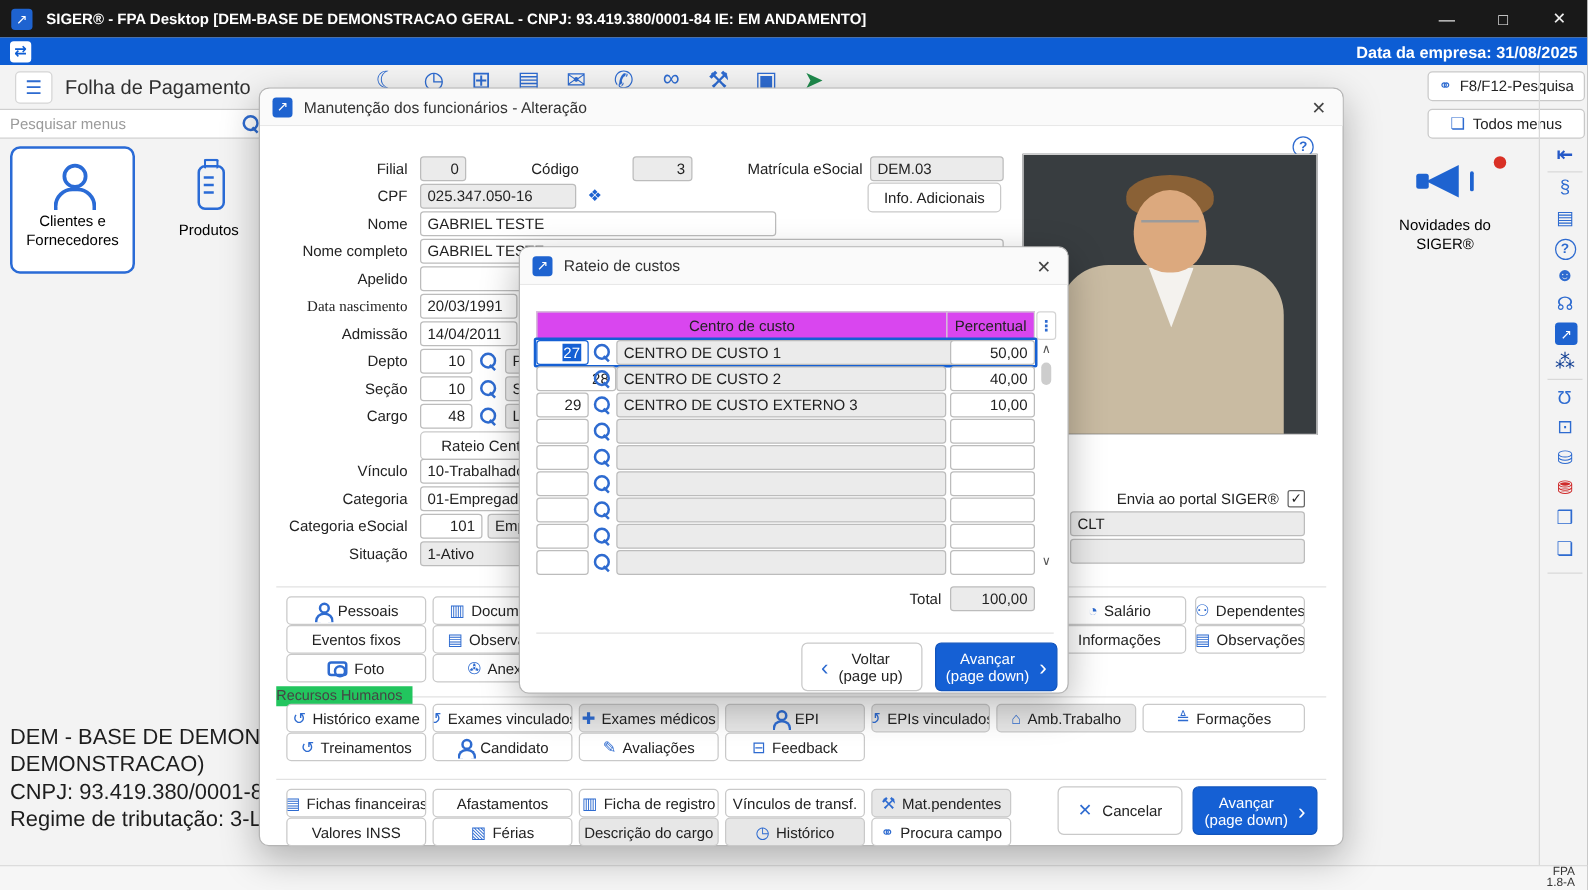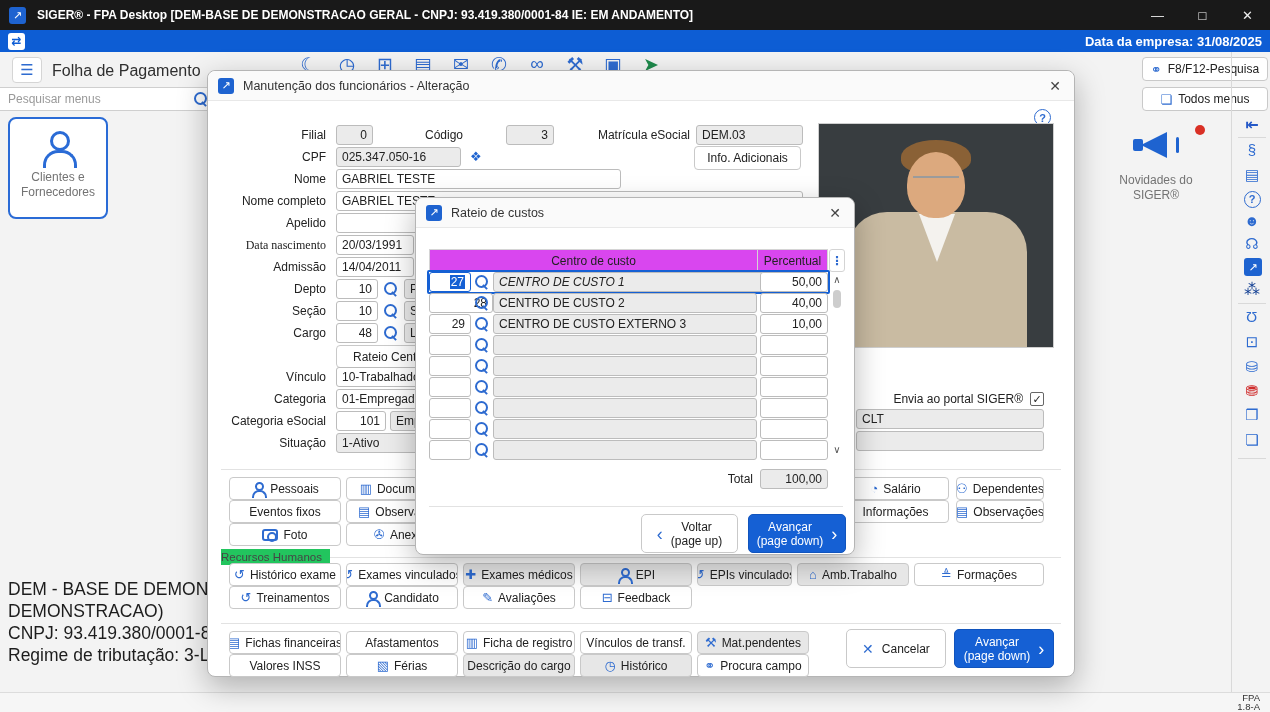--- a/index.html
+++ b/index.html
@@ -29,21 +29,21 @@
   .obtn .ic { color:#2e6bd0; font-size:13px; }
   .searchbox { position:absolute; left:0; top:87px; width:214px; height:24px; border:1px solid #cfcfcf; border-left:none; background:#fff; font-size:12px; padding-left:8px; color:#333; }
   .searchbox::placeholder { color:#9a9a9a; }
 
   
   .mag { display:inline-block; position:relative; width:14px; height:14px; flex:none; }
   .mag::before { content:""; position:absolute; left:0; top:0; width:9px; height:9px; border:2px solid #2e6bd0; border-radius:50%; }
   .mag::after { content:""; position:absolute; left:9px; top:9px; width:2px; height:6px; background:#2e6bd0; transform:rotate(-45deg); }
 
   
-  .tile { position:absolute; border-radius:8px; text-align:center; font-size:12px; color:#737373; }
+  .tile { position:absolute; border-radius:8px; text-align:center; font-size:12px; color:#000000; }
   .tile .tlabel { line-height:15px; }
   .tile-sel { border:2px solid #2a6bd6; background:#fff; }
   .person-big { position:relative; display:inline-block; width:34px; height:36px; }
   .person-big::before { content:""; position:absolute; left:9px; top:0; width:14px; height:14px; border:3px solid #2a6bd6; border-radius:50%; }
   .person-big::after { content:""; position:absolute; left:2px; top:19px; width:28px; height:15px; border:3px solid #2a6bd6; border-bottom:none; border-radius:15px 15px 0 0; }
   .person-ic { position:relative; display:inline-block; width:14px; height:14px; flex:none; }
   .person-ic::before { content:""; position:absolute; left:4px; top:0; width:5px; height:5px; border:2px solid #2e6bd0; border-radius:50%; }
   .person-ic::after { content:""; position:absolute; left:1px; top:8px; width:11px; height:6px; border:2px solid #2e6bd0; border-bottom:none; border-radius:7px 7px 0 0; }
   .bottle { position:relative; display:inline-block; width:20px; height:38px; }
   .bottle::before { content:""; position:absolute; left:6px; top:0; width:8px; height:6px; border:2px solid #2a6bd6; border-bottom:none; border-radius:2px; }
@@ -156,20 +156,24 @@
     <span class="ic">❏</span>
     <span>Todos menus</span>
   </div>
   <input class="searchbox" placeholder="Pesquisar menus" style="">
   <span class="mag" style="position:absolute;left:194px;top:92px;"></span>
 
   <div class="tile tile-sel" style="left:8px;top:117px;width:100px;height:102px;">
     <div style="margin-top:12px;"><span class="person-big"></span></div>
     <div class="tlabel">Clientes e</div>
     <div class="tlabel">Fornecedores</div>
+  </div>
+  <div class="tile" style="left:116px;top:117px;width:102px;height:102px;">
+    <div style="margin-top:10px;height:44px;"><span class="bottle"><span class="bline" style="top:14px;"></span><span class="bline" style="top:20px;"></span><span class="bline" style="top:26px;"></span></span></div>
+    <div class="tlabel" style="margin-top:6px;">Produtos</div>
   </div>
   <div class="tile" style="left:1090px;top:117px;width:132px;height:102px;">
     <div style="margin-top:12px;height:38px;"><span class="mega"><span class="mcone"></span><span class="mbox"></span><span class="mbar"></span></span></div>
     <div class="tlabel" style="margin-top:6px;">Novidades do</div>
     <div class="tlabel">SIGER®</div>
   </div>
   <span class="reddot" style="left:1195px;top:125px;"></span>
 
   <div class="vline"></div>
   <span class="sic" style="top:116px;font-size:16px;font-weight:bold;color:#2458c7;">⇤</span>
@@ -422,21 +426,21 @@
     </div>
     <span class="dclose">✕</span>
 
     <div class="th" style="left:13px;top:51px;width:329px;">Centro de custo</div>
     <div class="th" style="left:341px;top:51px;width:71px;">Percentual</div>
     <div class="dots-btn" style="left:413px;top:51px;">⋮</div>
 
     <div class="selrow" style="left:11px;top:72px;width:403px;height:24px;"></div>
     <span class="tf num" style="left:13px;top:74px;width:42px;border-color:#1560d4;"><span class="sel">27</span></span>
     <span class="mag" style="position:absolute;left:59px;top:77px;"></span>
-    <span class="tf ro" style="left:77px;top:74px;width:296px;font-style:italic;">CENTRO DE CUSTO 1</span>
+    <span class="tf ro" style="left:77px;top:74px;width:296px;">CENTRO DE CUSTO 1</span>
     <span class="tf num" style="left:344px;top:74px;width:68px;">50,00</span>
 
     <span class="tf num" style="left:13px;top:95px;width:64px;">28</span>
     <span class="mag" style="position:absolute;left:59px;top:98px;"></span>
     <span class="tf ro" style="left:77px;top:95px;width:264px;">CENTRO DE CUSTO 2</span>
     <span class="tf num" style="left:344px;top:95px;width:68px;">40,00</span>
 
     <span class="tf num" style="left:13px;top:116px;width:42px;">29</span>
     <span class="mag" style="position:absolute;left:59px;top:119px;"></span>
     <span class="tf ro" style="left:77px;top:116px;width:264px;">CENTRO DE CUSTO EXTERNO 3</span>

